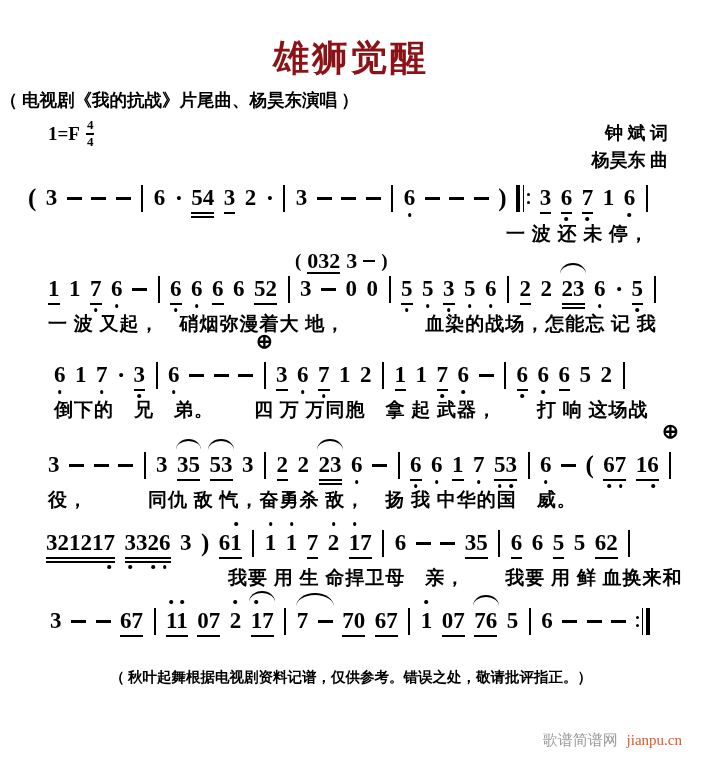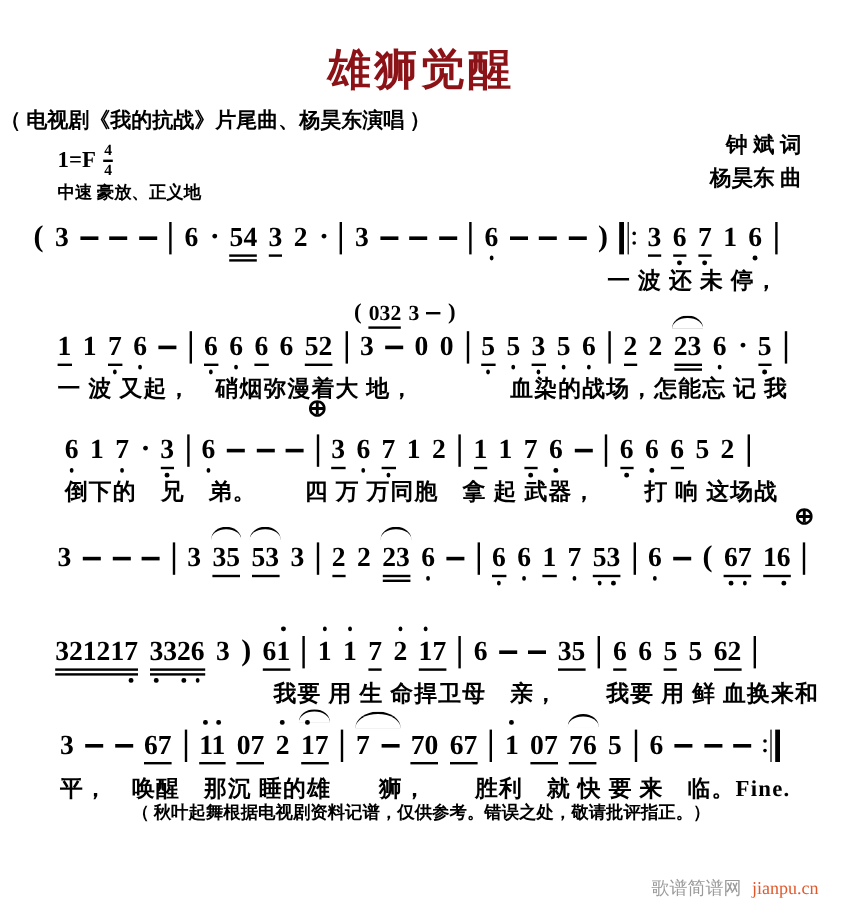--- a/index.html
+++ b/index.html
@@ -10,21 +10,21 @@
          font-size:36px;font-weight:bold;letter-spacing:3px;color:var(--title-color,#8b1216);}
   .subtitle{position:absolute;top:88px;left:0;width:100%;text-align:left;
             font-size:17.5px;font-weight:bold;}
 
   .keybar{position:absolute;left:48px;top:118px;display:flex;align-items:center;
           font-size:19px;font-weight:bold;}
   .frac{display:inline-flex;flex-direction:column;align-items:center;margin-left:6px;
         font-size:13px;line-height:1.15;font-weight:bold;}
   .frac .ft{border-bottom:2px solid #000;padding:0 1px;}
   .tempo{position:absolute;left:48px;top:151px;font-size:14.5px;font-weight:bold;}
-  .credits{position:absolute;right:34px;top:108px;text-align:right;
+  .credits{position:absolute;right:34px;top:120px;text-align:right;
            font-size:18px;font-weight:bold;line-height:27px;}
 
   .system{position:absolute;white-space:nowrap;}
   .sys1{top:185px;left:28px;}
   .sys2{top:276px;left:48px;}
   .sys3{top:362px;left:54px;}
   .sys4{top:452px;left:48px;}
   .sys5{top:530px;left:46px;}
   .sys6{top:608px;left:50px;}
 
@@ -50,21 +50,21 @@
   .rep{display:inline-flex;align-items:center;gap:2.5px;height:27px;}
   .rb{display:block;height:27px;background:#000;}
   .thick{width:4px;} .thin{width:1.6px;}
   .rdots{display:flex;flex-direction:column;justify-content:center;gap:5px;height:27px;}
   .rd{width:3.4px;height:3.4px;border-radius:50%;background:#000;}
   .coda{position:absolute;top:-31px;left:50%;transform:translateX(-50%);
         font-size:20px;font-weight:bold;line-height:1;}
   i{font-style:normal;}
 
   .ann{position:absolute;top:-25px;left:247px;display:flex;align-items:flex-start;column-gap:6px;}
-  .ann .tok{font-size:18px;line-height:20px;height:20px;}
+  .ann .tok{font-size:22px;line-height:20px;height:20px;}
   .ann .tok.dash{width:12px;} .ann .dl{top:9px;height:2.2px;}
   .ann .tok.par{font-size:19px;}
 
   .lyrics{margin-top:9px;font-size:19px;font-weight:600;letter-spacing:1px;white-space:pre;}
   .sys1 .lyrics{margin-left:478px;}
   .sys5 .lyrics{margin-left:182px;}
 
   .footer-note{position:absolute;top:668px;left:0;width:100%;text-align:center;
                font-size:14.5px;font-weight:bold;}
   .watermark{position:absolute;top:731px;right:20px;font-size:15px;}
@@ -78,21 +78,20 @@
   <div class="title">雄狮觉醒</div>
   <div class="subtitle">（ 电视剧《我的抗战》片尾曲、杨昊东演唱 ）</div>
 
   <div class="keybar">
     <span>1=F</span>
     <span class="frac">
       <span class="ft">4</span>
       <span class="fb">4</span>
     </span>
   </div>
-  <div class="tempo">中速 豪放、正义地</div>
 
   <div class="credits">
     <div>钟  斌  词</div>
     <div>杨昊东  曲</div>
   </div>
 
   <div id="score">
       <div class="system sys1">
         <div class="notes-row">
           <span class="tok par">(</span>
@@ -317,20 +316,21 @@
             <i class="dl"></i>
           </span>
           <span class="tok par">(</span>
           <span class="tok note"><span class="g">67</span><i class="ul u1"></i><i class="mdot db" style="left: 25%; bottom: -9.5px;"></i><i class="mdot db" style="left: 75%; bottom: -9.5px;"></i></span>
           <span class="tok note"><span class="g">16</span><i class="ul u1"></i><i class="mdot db" style="left: 75%; bottom: -9.5px;"></i></span>
           <span class="tok bar">
             <i class="bl"></i>
             <span class="coda">⊕</span>
           </span>
         </div>
+        <div class="lyrics">役，　　　同仇 敌 忾，奋勇杀 敌，　扬 我 中华的国　威。</div>
       </div>
       <div class="system sys5">
         <div class="notes-row">
           <span class="tok note"><span class="g">321217</span><i class="ul u1"></i><i class="ul u2"></i><i class="mdot db" style="left: 91.6667%; bottom: -13px;"></i></span>
           <span class="tok note"><span class="g">3326</span><i class="ul u1"></i><i class="ul u2"></i><i class="mdot db" style="left: 12.5%; bottom: -13px;"></i><i class="mdot db" style="left: 62.5%; bottom: -13px;"></i><i class="mdot db" style="left: 87.5%; bottom: -13px;"></i></span>
           <span class="tok note"><span class="g">3</span></span>
           <span class="tok par">)</span>
           <span class="tok note"><span class="g">61</span><i class="ul u1"></i><i class="mdot da" style="left: 75%;"></i></span>
           <span class="tok bar">
             <i class="bl"></i>
@@ -413,21 +413,20 @@
           </span>
           <span class="tok rep">
             <span class="rdots">
               <i class="rd"></i>
               <i class="rd"></i>
             </span>
             <i class="rb thin"></i>
             <i class="rb thick"></i>
           </span>
         </div>
-        <div class="lyrics">平，　唤醒　那沉 睡的雄　　狮，　　胜利　就 快 要 来　临。Fine.</div>
       </div>
     </div>
 
   <div class="footer-note">（ 秋叶起舞根据电视剧资料记谱，仅供参考。错误之处，敬请批评指正。）</div>
 
   <div class="watermark">
     <span class="wm-site">歌谱简谱网</span>
     <span class="wm-domain">jianpu.cn</span>
   </div>
 </div>

